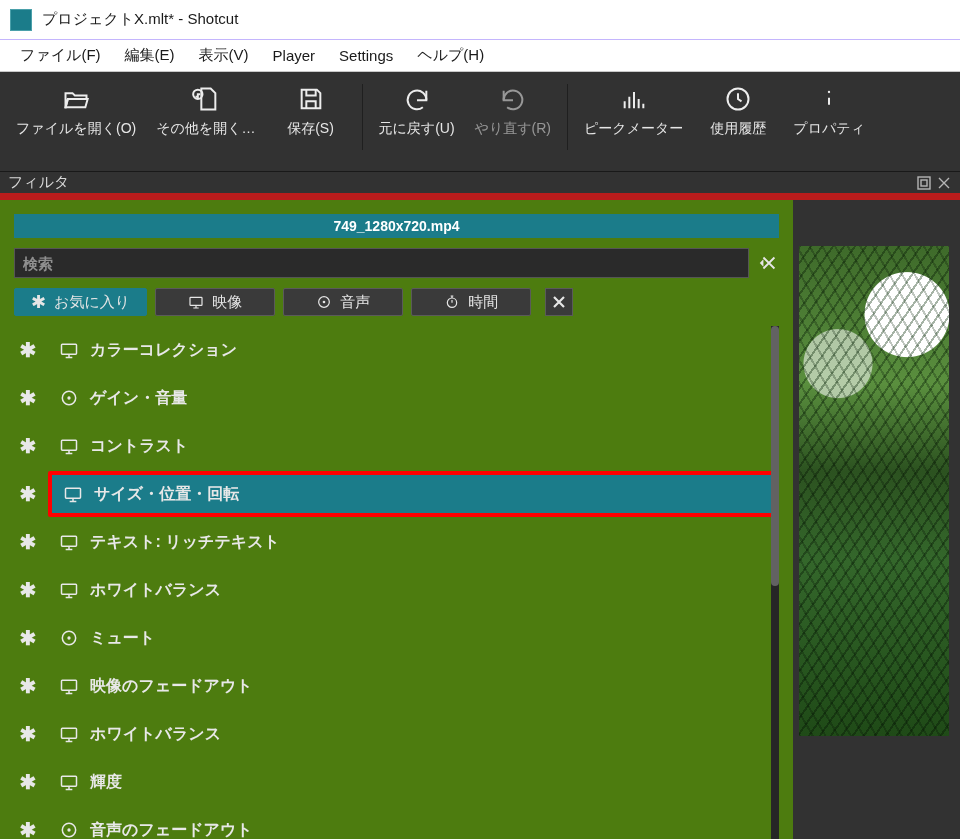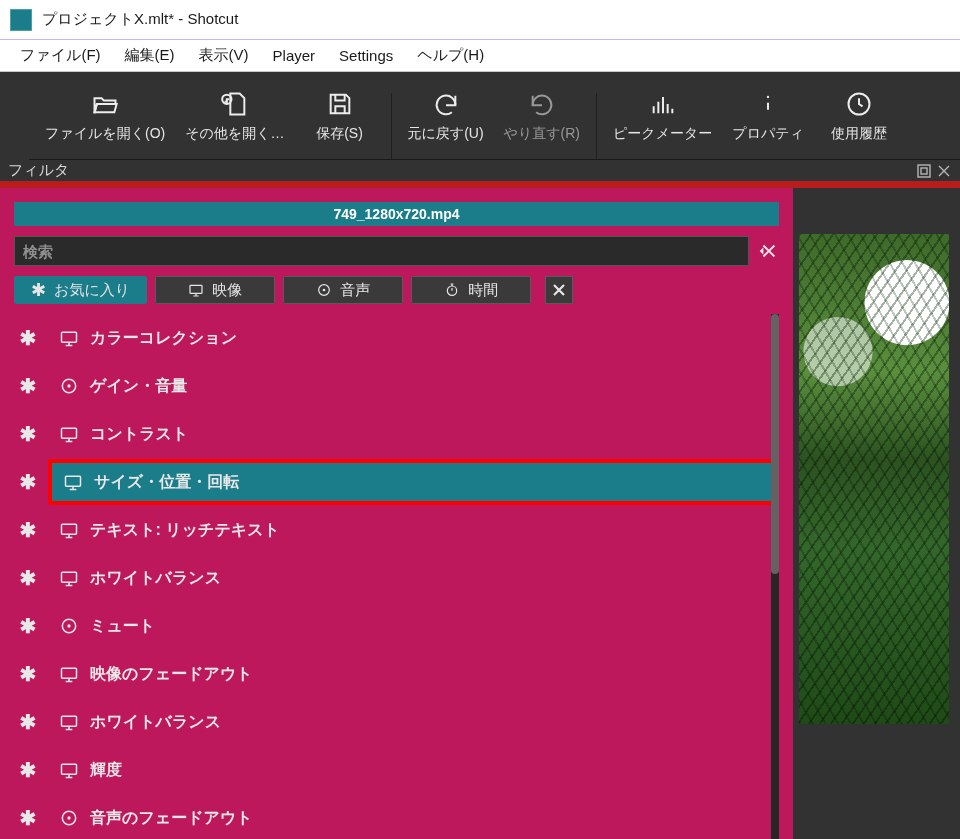--- a/index.html
+++ b/index.html
@@ -24,23 +24,22 @@
   .menubar .menu-item { padding: 4px 12px; color: #1a1a1a; cursor: default; }
 
   
   .workspace {
     background: #323232; height: calc(839px - 40px - 32px);
     display: flex; flex-direction: column;
   }
 
   
   .toolbar {
-    height: 88px; display: flex; align-items: flex-end; padding: 8px 6px 0 6px;
+    height: 100px; display: flex; align-items: flex-start; padding: 8px 6px 0 6px;
     border-bottom: 1px solid #191919;
-    margin-left: 29px;
   }
   .tool-btn {
     display: flex; flex-direction: column; align-items: center; justify-content: flex-start;
     padding: 4px 10px; color: #e6e6e6; font-size: 14px; min-width: 90px; height: 74px;
     cursor: pointer;
   }
   .tool-btn .ico { width: 30px; height: 30px; margin-bottom: 6px; display:flex; align-items:center; justify-content:center; }
   .tool-btn .ico svg { width: 28px; height: 28px; fill: none; stroke: #ededed; stroke-width: 1.7; }
   .tool-sep { width: 1px; background: #1f1f1f; height: 66px; margin: 4px 6px 0 6px; }
 
@@ -48,21 +47,21 @@
   .panel-head {
     height: 28px; display: flex; align-items: center; justify-content: space-between;
     padding: 0 8px; color: #d8d8d8; font-size: 15px; border-bottom: 7px solid #b91c1c;
   }
   .panel-head .right-icons { display:flex; gap:4px; }
   .panel-head .right-icons svg { width:16px; height:16px; stroke:#b5b5b5; fill:none; stroke-width:1.4; }
 
   
   .content-row { flex: 1; display: flex; overflow: hidden; }
   .filter-panel {
-    width: 793px; background: #be185d; padding: 14px 14px 0 14px; position: relative;
+    width: 793px; background: #4d7c0f; padding: 14px 14px 0 14px; position: relative;
     display:flex; flex-direction:column;
   }
   .preview {
     flex: 1; background: #323232; padding-top: 46px;
   }
   .preview-img {
     width: 150px; height: 490px; margin-left: 6px;
     background:
       radial-gradient(circle at 72% 14%, #fff 0 42px, transparent 43px),
       radial-gradient(circle at 26% 24%, rgba(255,255,255,.55) 0 34px, transparent 35px),
@@ -205,34 +204,34 @@
       <div class="ico">
         <svg viewBox="0 0 24 24">
             <path d="M4 20v-6M8 20v-10M12 20v-14M16 20v-8M20 20v-4"></path>
           </svg>
       </div>
       <span>ピークメーター</span>
     </div>
     <div class="tool-btn">
       <div class="ico">
         <svg viewBox="0 0 24 24">
+            <circle cx="12" cy="12" r="9"></circle>
+            <path d="M12 7v5l3 2"></path>
+          </svg>
+      </div>
+      <span>使用履歴</span>
+    </div>
+    <div class="tool-btn">
+      <div class="ico">
+        <svg viewBox="0 0 24 24">
             <path d="M12 8v0M12 11v6"></path>
             <circle cx="12" cy="6" r="1" fill="#ededed" stroke="none"></circle>
           </svg>
       </div>
       <span>プロパティ</span>
-    </div>
-    <div class="tool-btn">
-      <div class="ico">
-        <svg viewBox="0 0 24 24">
-            <circle cx="12" cy="12" r="9"></circle>
-            <path d="M12 7v5l3 2"></path>
-          </svg>
-      </div>
-      <span>使用履歴</span>
     </div>
   </div>
 
   <div class="panel-head">
     <span>フィルタ</span>
     <div class="right-icons">
       <span>
         <svg viewBox="0 0 16 16">
             <rect x="2" y="2" width="12" height="12"></rect>
             <rect x="5" y="5" width="6" height="6"></rect>

